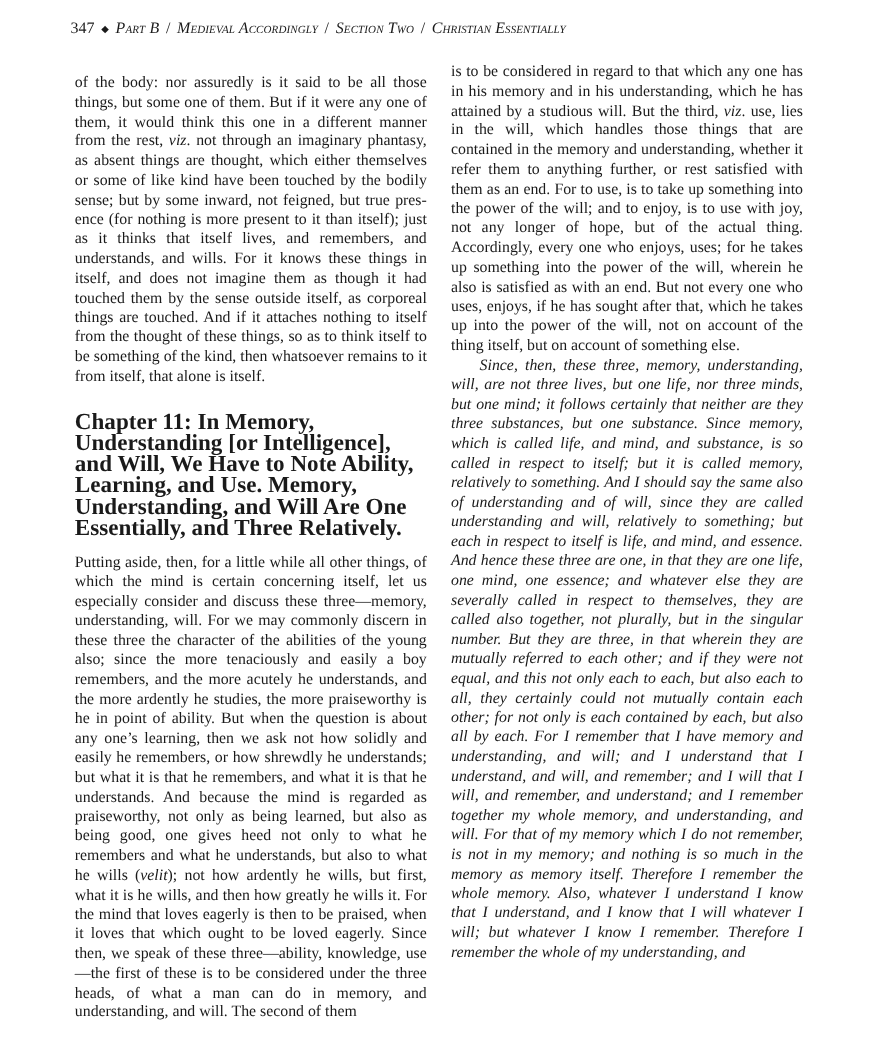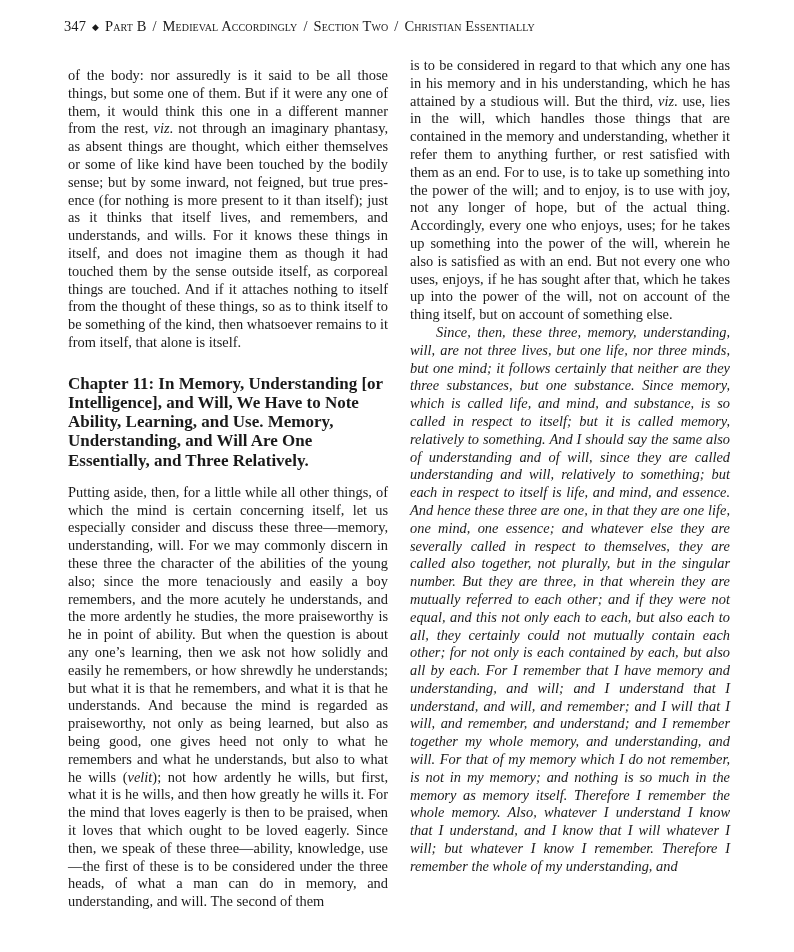--- a/index.html
+++ b/index.html
@@ -1,26 +1,26 @@
 <!DOCTYPE html>
 <html><head>
   <meta charset="utf-8">
   <style>
     html, body { margin: 0; padding: 0; background: #ffffff; }
     body { width: 794px; height: 952px; position: relative; overflow: hidden; color: #1a1a1a; font-family: "Liberation Serif", "DejaVu Serif", serif; }
     .running-head { position: absolute; left: 64px; top: 18px; font-size: 14.5px; letter-spacing: 0.1px; white-space: nowrap; }
-    .running-head .sc { font-variant: small-caps; }
+    .running-head .sc { font-variant: small-caps; font-style: italic; }
     .running-head .sep { margin: 0 6px; }
     .running-head .diamond { font-size: 9px; margin: 0 6px; position: relative; top: -1px; }
     .col { position: absolute; top: 57px; font-size: 14.4px; line-height: 17.8px; text-align: justify; hyphens: manual; }
     .col-left { left: 68px; width: 320px; margin-top: 10px; }
     .col-right { left: 410px; width: 320px; }
     .col p { margin: 0; }
     .col p.indent { text-indent: 26px; font-style: italic; }
-    .chapter-heading { font-weight: bold; font-size: 17px; line-height: 19.2px; margin: 22px 0 14px 0; text-align: left; }
+    .chapter-heading { font-weight: bold; font-size: 21px; line-height: 19.2px; margin: 22px 0 14px 0; text-align: left; }
     .col-left p.first { margin-bottom: 0; }
     em { font-style: italic; }
   </style>
 </head>
 <body>
 
 <div class="running-head">
   <span>347</span><span class="diamond">◆</span><span class="sc">Part B</span><span class="sep">/</span><span class="sc">Medieval Accordingly</span><span class="sep">/</span><span class="sc">Section Two</span><span class="sep">/</span><span class="sc">Christian Essentially</span>
 </div>
 

